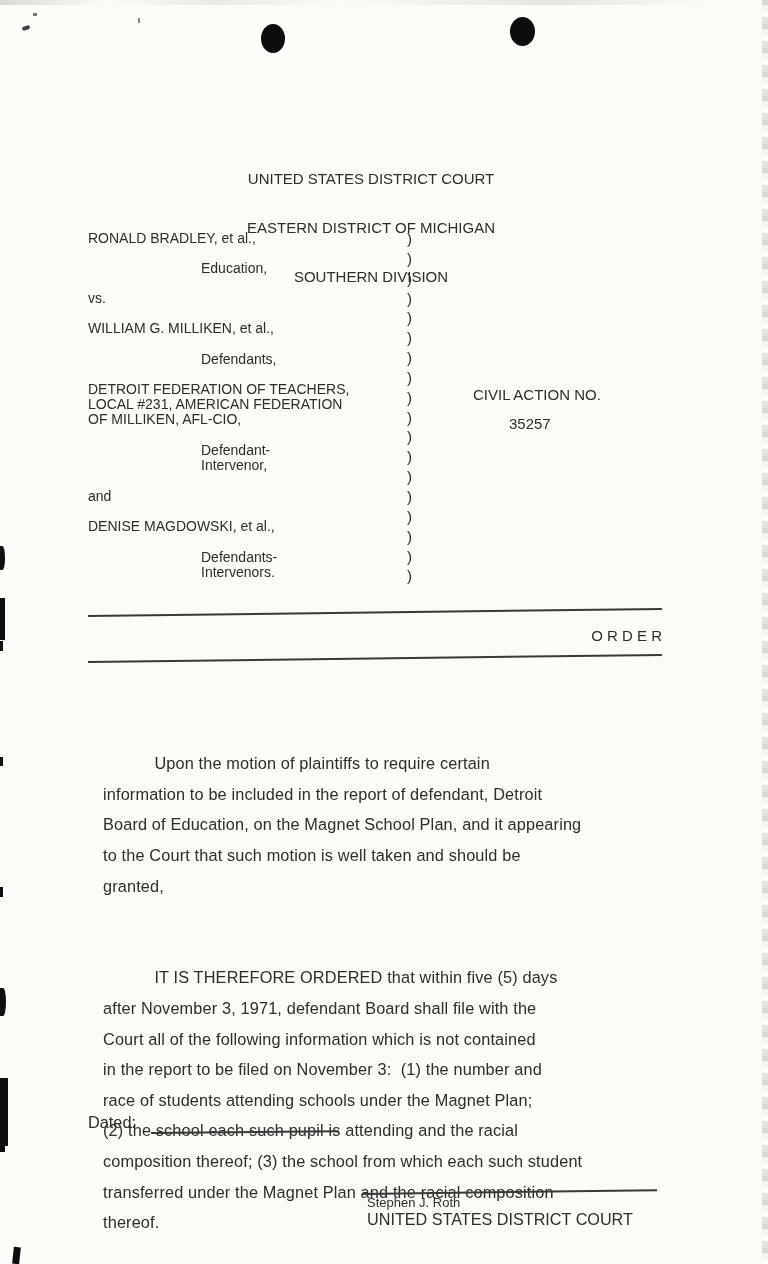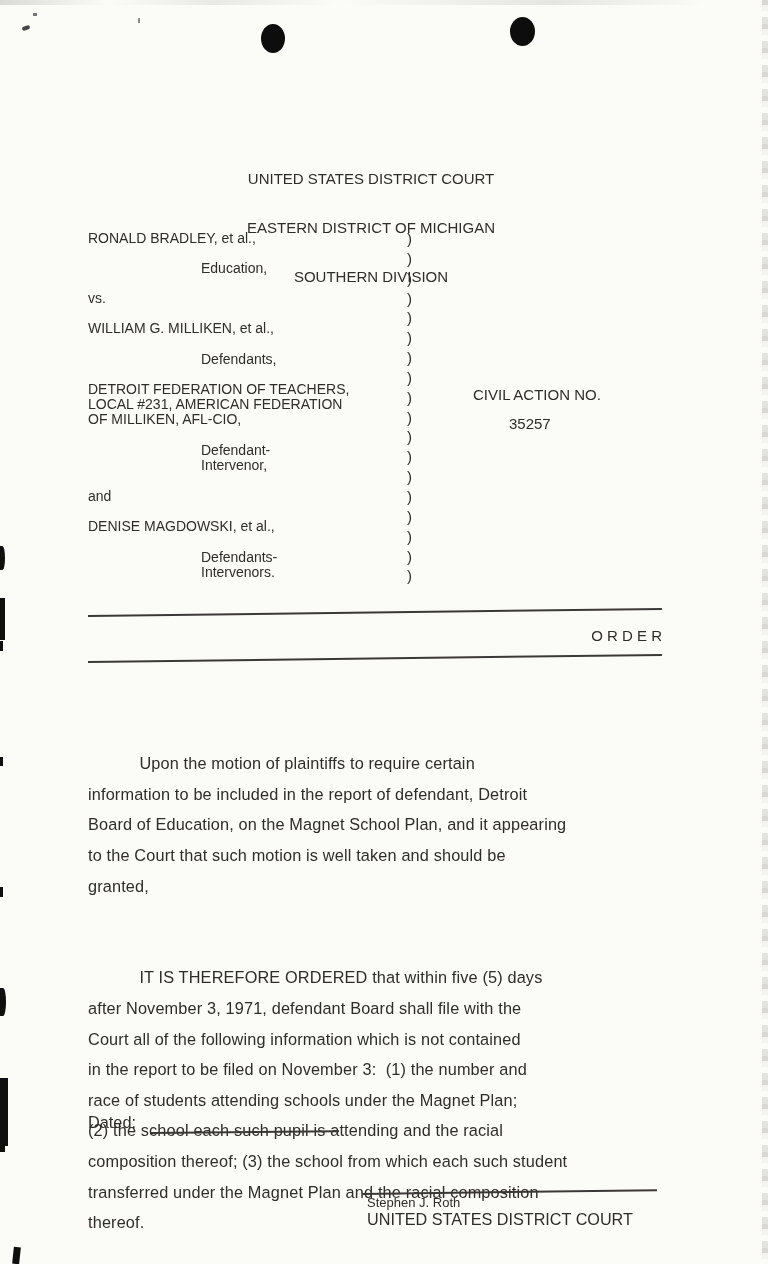--- a/index.html
+++ b/index.html
@@ -30,21 +30,21 @@
   .case-number{position:absolute;left:509px;top:404px;font-size:15px;line-height:15px;white-space:pre;margin-top:12px;}
   
   .rule{position:absolute;height:2px;background:#3b3937;transform-origin:left center;}
   .rule-top{left:88px;top:615px;width:574px;transform:rotate(-0.7deg);}
   .rule-bottom{left:88px;top:661px;width:574px;transform:rotate(-0.7deg);}
   .order-title{position:absolute;left:88px;top:627px;width:574px;text-align:right;
     font-size:15px;white-space:pre;}
   
   .body-text{position:absolute;left:88px;top:687px;font-size:16.3px;line-height:30.6px;
     white-space:pre;letter-spacing:.15px;}
-  .body-text .para{white-space:pre;}
+  .body-text .para{white-space:pre;margin-left:15px;}
   
   .dated-label{position:absolute;left:88px;top:1113px;font-size:16.3px;line-height:18px;white-space:pre;}
   .dated-line{position:absolute;left:151px;top:1132px;width:188px;height:2px;background:#3b3937;
     transform:rotate(-0.5deg);transform-origin:left center;}
   
   .sig-rule{position:absolute;left:362px;top:1193px;width:295px;height:2px;background:#3b3937;
     transform:rotate(-0.75deg);transform-origin:left center;}
   .sig-name{position:absolute;left:367px;top:1195px;font-size:13px;line-height:16.2px;white-space:pre;}
   .sig-court{position:absolute;left:367px;top:1211px;font-size:16.2px;line-height:16.2px;white-space:pre;}
   

